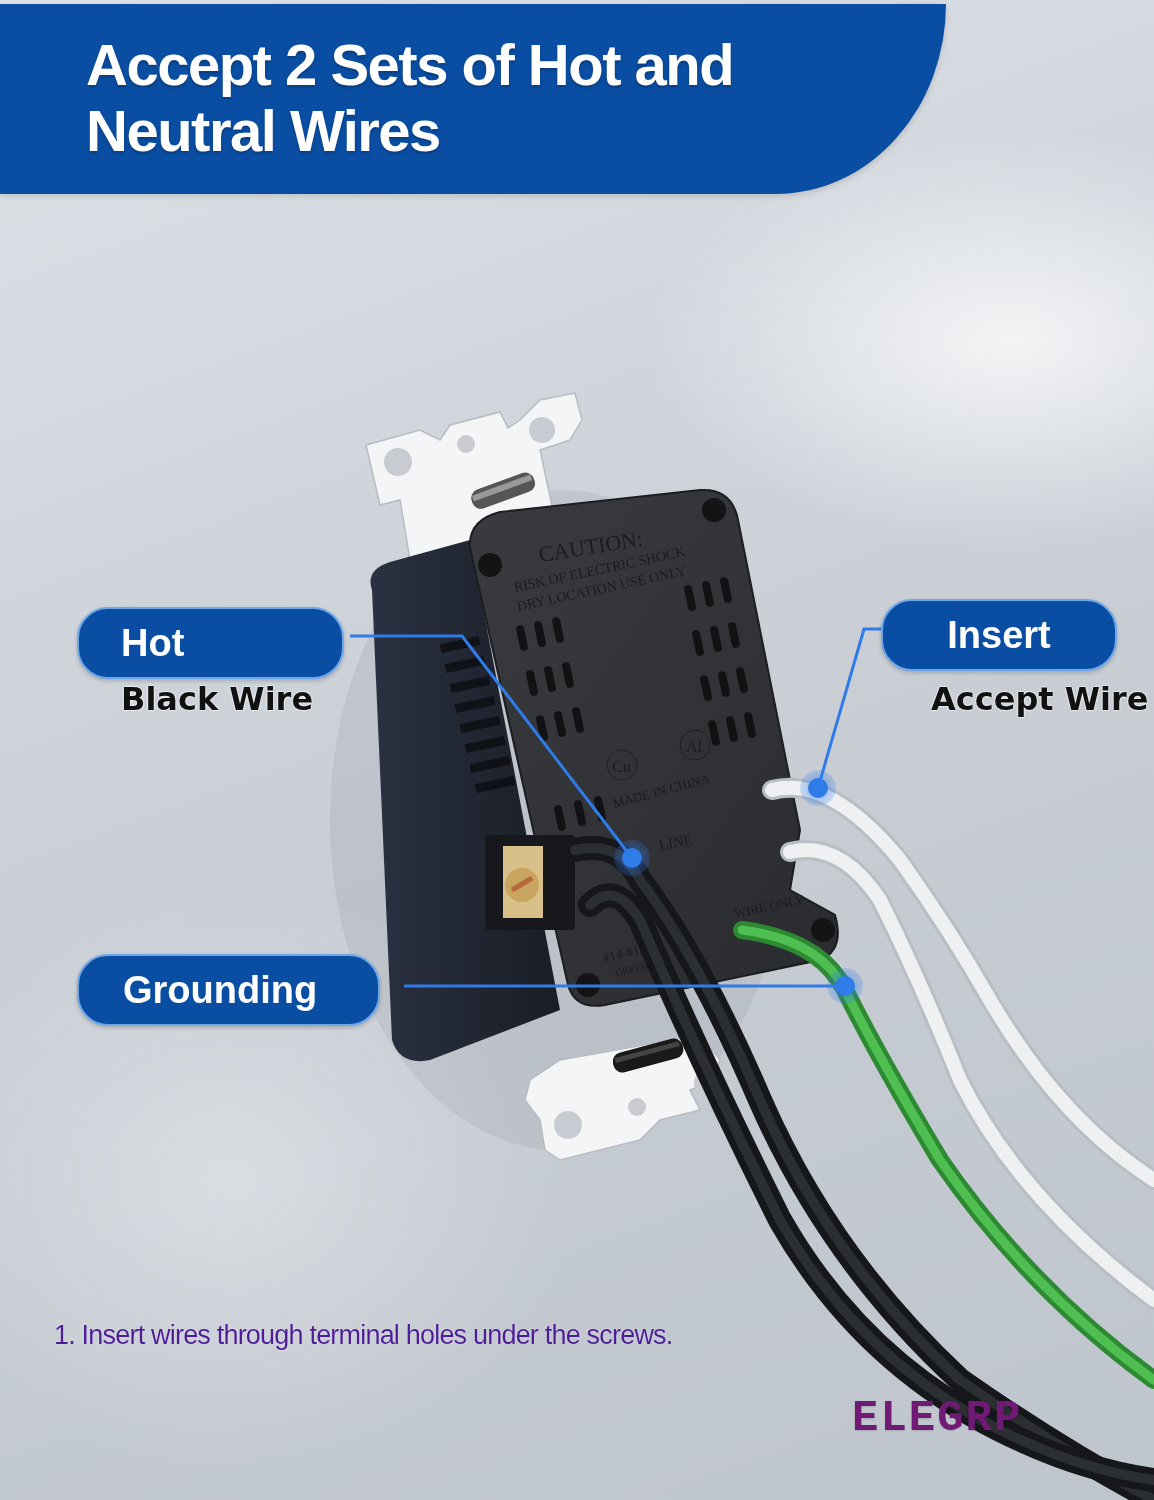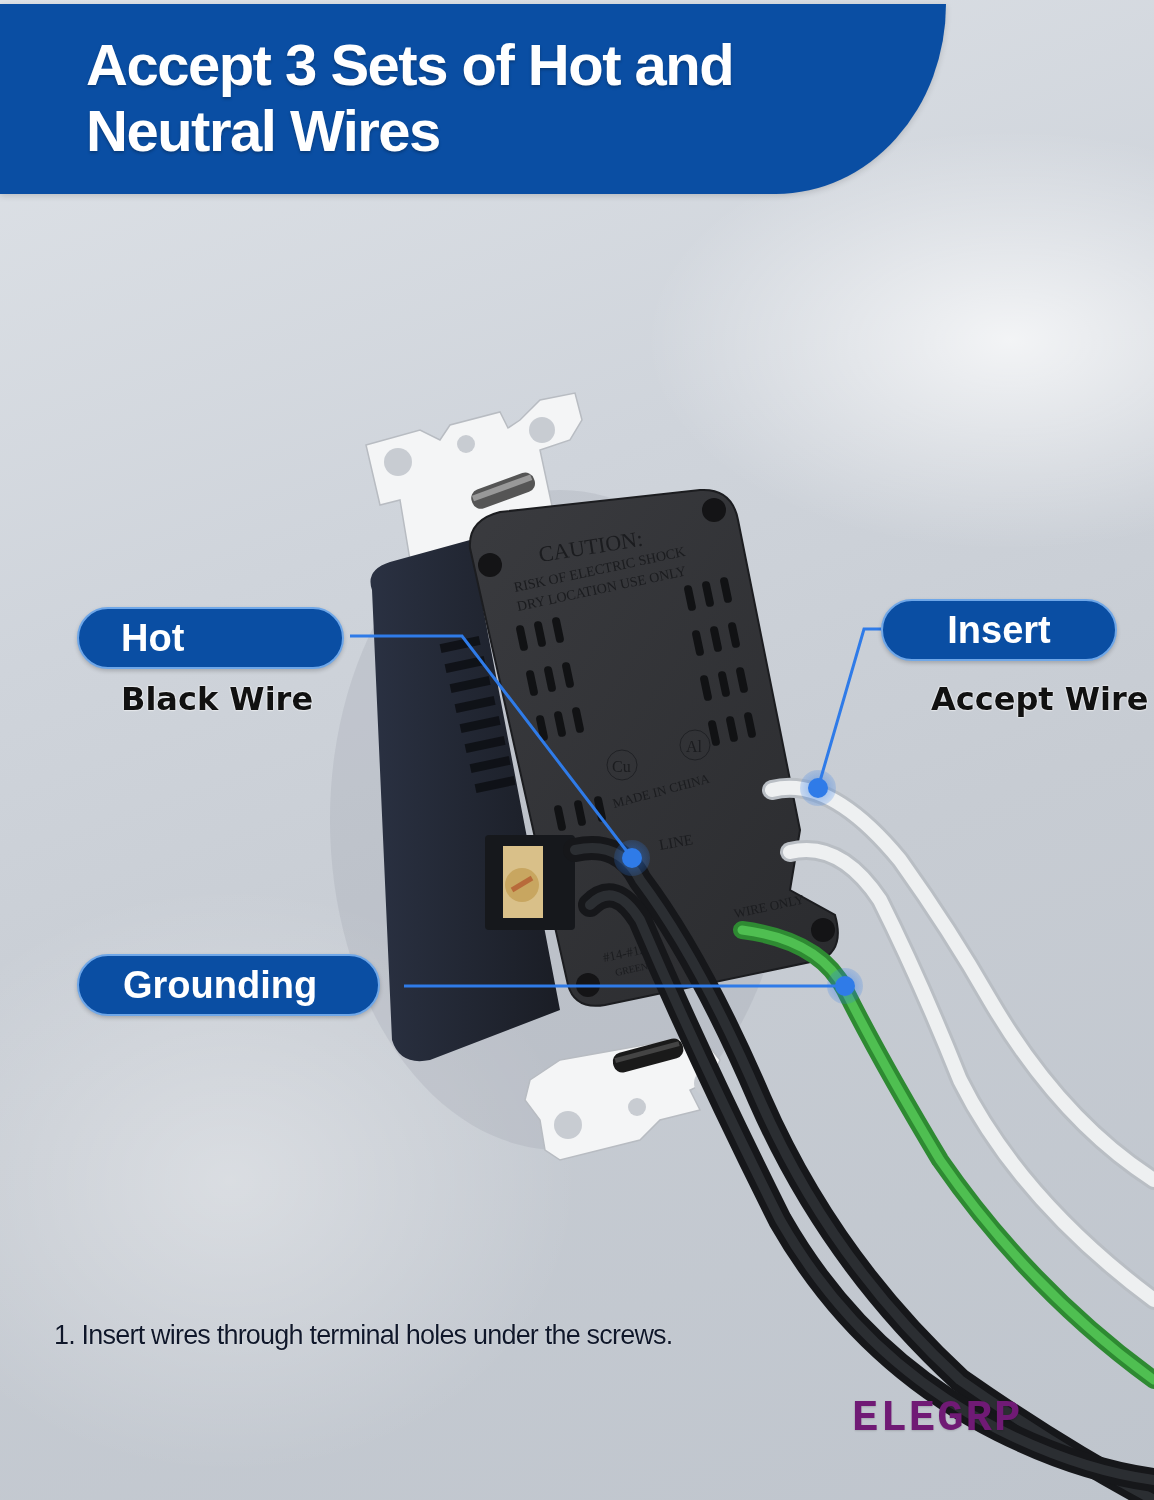--- a/index.html
+++ b/index.html
@@ -23,21 +23,21 @@
     }
     .title-text {
       position: absolute; left: 86px; top: 32px;
       color: #ffffff; font-weight: bold; font-size: 58px; line-height: 66px;
       letter-spacing: -1.5px;
       text-shadow: 0 2px 3px rgba(0,0,0,0.25);
     }
     .title-text span { display: block; }
 
     .pill {
-      position: absolute; height: 62px; border-radius: 31px;
+      position: absolute; height: 72px; border-radius: 31px;
       background: #0a4ea3;
       border: 2px solid #6fa7e8;
       box-shadow: 0 2px 4px rgba(0,0,0,0.2);
       color: #fff; font-weight: bold; font-size: 38px;
       display: flex; align-items: center;
     }
     .pill-hot { left: 77px; top: 607px; width: 267px; padding-left: 42px; }
     .pill-neutral { left: 881px; top: 599px; width: 236px; justify-content: center; }
     .pill-grounding { left: 77px; top: 954px; width: 303px; padding-left: 44px; }
 
@@ -45,21 +45,21 @@
       position: absolute; color: #111; font-weight: bold; font-size: 32px;
       font-family: "DejaVu Sans", sans-serif;
       text-shadow: 0 0 2px #fff, 0 0 2px #fff;
     }
     .sub-hot { left: 121px; top: 680px; }
     .sub-neutral { left: 931px; top: 680px; }
     .sub-grounding { left: 124px; top: 1027px; }
 
     .instructions {
       position: absolute; left: 54px; top: 1316px;
-      color: #0f172a; font-size: 27px; line-height: 38px; letter-spacing: -0.8px;
+      color: #4c1d95; font-size: 27px; line-height: 38px; letter-spacing: -0.8px;
       text-shadow: 0 0 1px #fff;
     }
     .instructions div { white-space: nowrap; }
 
     .brand {
       position: absolute; left: 852px; top: 1393px;
       color: #701a75; font-weight: bold; font-size: 44px; letter-spacing: 2px;
       font-family: Liberation Mono, monospace;
       text-shadow: 0 1px 2px rgba(0,0,0,0.15);
     }
@@ -211,21 +211,21 @@
       <circle cx="818" cy="788" r="10" fill="#2f7be8"></circle>
     </g>
     <g>
       <circle cx="845" cy="986" r="18" fill="url(#dotGlow)"></circle>
       <circle cx="845" cy="986" r="10" fill="#2f7be8"></circle>
     </g>
   </svg>
 
   <div class="title-banner"></div>
   <h1 class="title-text">
-    <span>Accept 3 Sets of Hot and</span>
+    <span>Accept 2 Sets of Hot and</span>
     <span>Neutral Wires</span>
   </h1>
 
   <div class="pill pill-hot">
     <span>Hot</span>
   </div>
   <div class="sublabel sub-hot">Black Wire</div>
 
   <div class="pill pill-neutral">
     <span>Insert</span>

